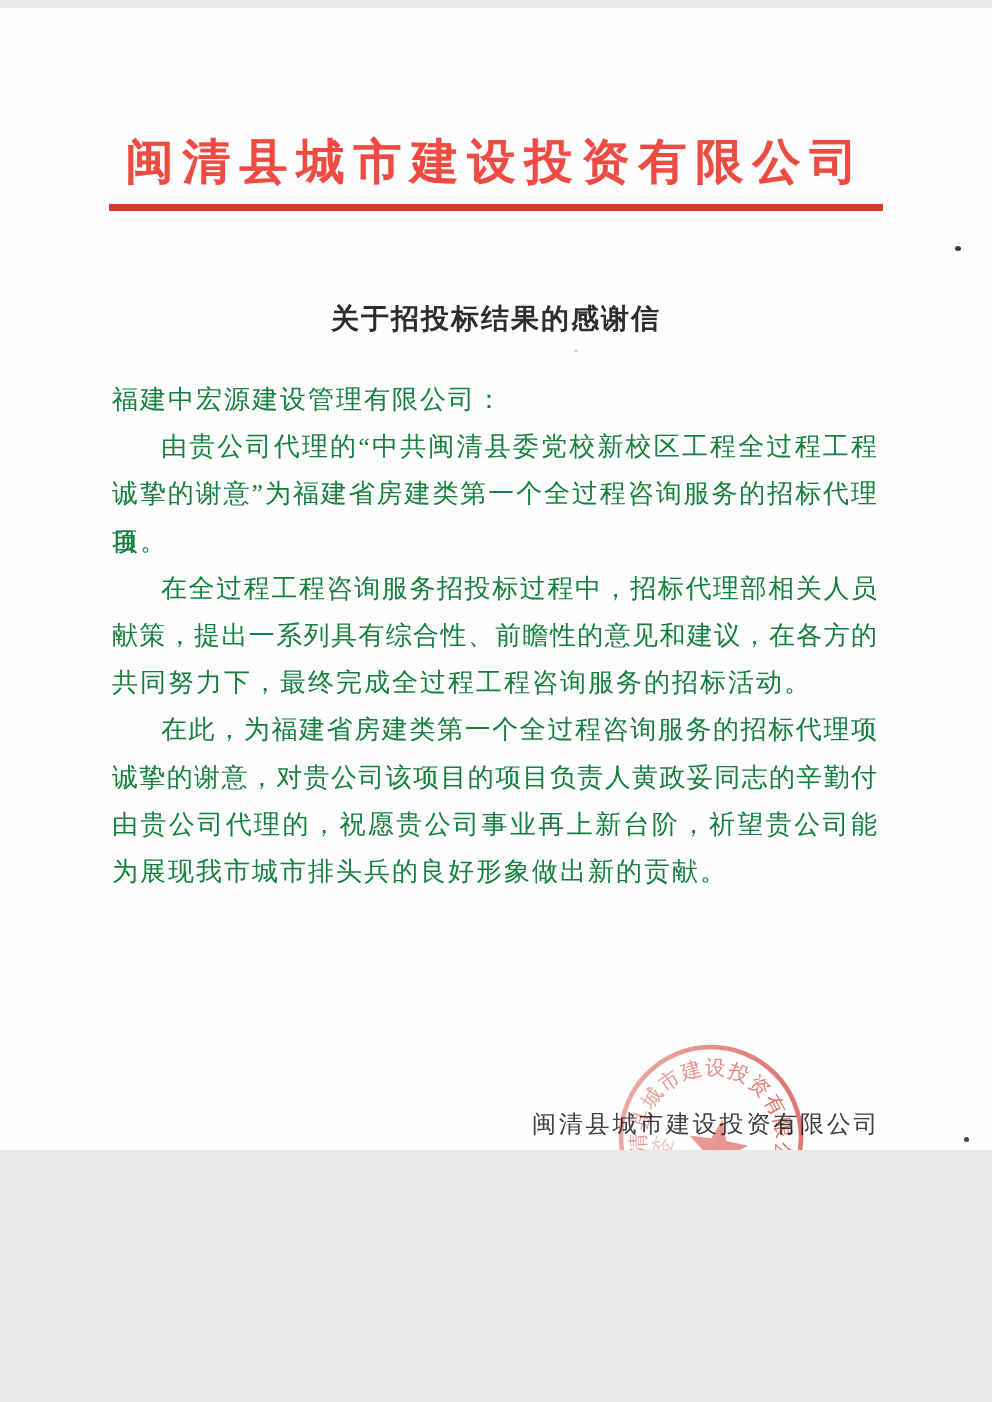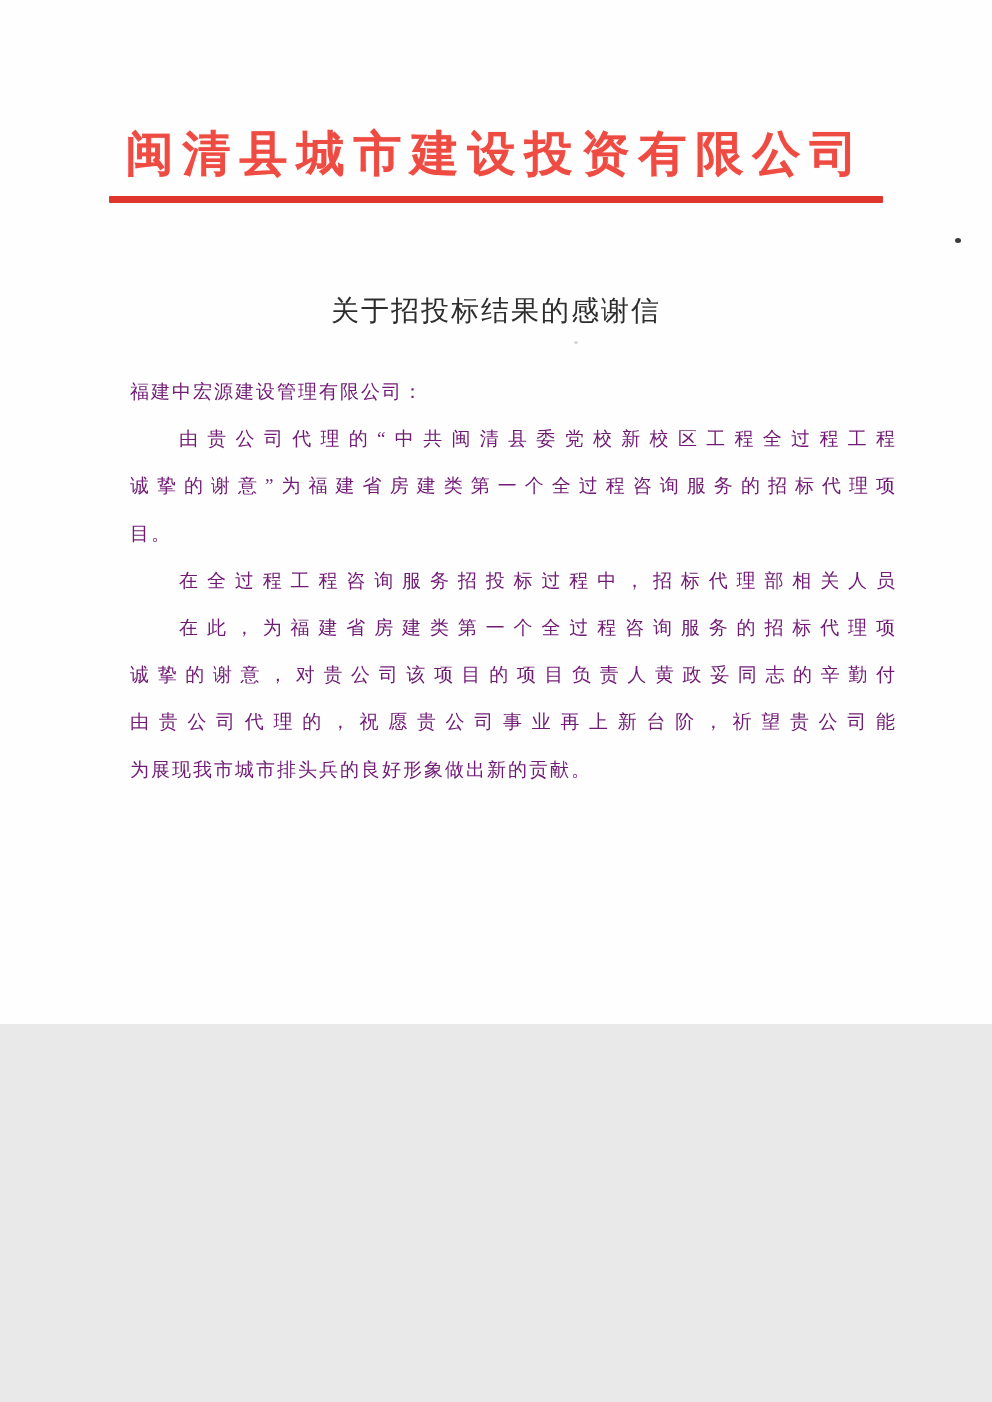--- a/index.html
+++ b/index.html
@@ -1,40 +1,40 @@
 <!DOCTYPE html>
 <html><head>
 <meta charset="utf-8">
 <style>
   html,body{margin:0;padding:0;background:#e9e9e9;}
   .page{
-    position:relative;width:992px;height:1024px;background:#fefefe;
-    overflow:hidden;font-family:"Liberation Serif","DejaVu Serif",serif;
+    position:relative;width:992px;height:1142px;background:#fefefe;
+    overflow:hidden;font-family:"Liberation Serif","DejaVu Serif",serif;margin-top:8px;
   }
   
   .letterhead{
     position:absolute;top:122px;left:0;width:992px;text-align:center;
     font-size:48px;font-weight:bold;color:#ee4b43;letter-spacing:9px;
     line-height:64px;white-space:nowrap;
     text-shadow:0 0 1px rgba(238,75,67,.55);
   }
   .red-rule{
     position:absolute;top:196px;left:109px;width:774px;height:7px;
     background:#de352c;border-radius:1px;
   }
   
   .doc-title{
     position:absolute;top:292px;left:0;width:992px;text-align:center;
     font-size:28px;color:#2d2d2d;letter-spacing:2px;
-    font-family:"Liberation Sans","DejaVu Sans",sans-serif;font-weight:400;
+    font-family:"Liberation Sans","DejaVu Sans",sans-serif;font-weight:700;
   }
   
   .body-block{
-    position:absolute;top:368px;left:130px;width:766px;
-    font-size:19px;color:#701a75;letter-spacing:2px;
+    position:absolute;top:368px;left:112px;width:766px;
+    font-size:26px;color:#15803d;letter-spacing:2px;
   }
   .line{height:47.2px;line-height:47.2px;white-space:nowrap;}
   .line.fill{white-space:normal;text-align:justify;text-align-last:justify;letter-spacing:1px;}
   .line.indent{text-indent:49px;}
   
   .sig-company{
     position:absolute;top:1100px;left:532px;font-size:24px;color:#3e3e3e;
     letter-spacing:2.8px;white-space:nowrap;
   }
   .sig-date{
@@ -63,20 +63,22 @@
   <div class="doc-title">关于招投标结果的感谢信</div>
 
   <div class="body-block">
     <div class="line">福建中宏源建设管理有限公司：</div>
 
     <div class="line fill indent">由贵公司代理的“中共闽清县委党校新校区工程全过程工程</div>
     <div class="line fill">诚挚的谢意”为福建省房建类第一个全过程咨询服务的招标代理项</div>
     <div class="line">目。</div>
 
     <div class="line fill indent">在全过程工程咨询服务招投标过程中，招标代理部相关人员</div>
+    <div class="line fill">献策，提出一系列具有综合性、前瞻性的意见和建议，在各方的</div>
+    <div class="line">共同努力下，最终完成全过程工程咨询服务的招标活动。</div>
 
 
     <div class="line fill indent">在此，为福建省房建类第一个全过程咨询服务的招标代理项</div>
     <div class="line fill">诚挚的谢意，对贵公司该项目的项目负责人黄政妥同志的辛勤付</div>
     <div class="line fill">由贵公司代理的，祝愿贵公司事业再上新台阶，祈望贵公司能</div>
     <div class="line">为展现我市城市排头兵的良好形象做出新的贡献。</div>
   </div>
 
   <div class="sig-company">闽清县城市建设投资有限公司</div>
   <div class="sig-date">2019 年 7 月 20 日</div>

